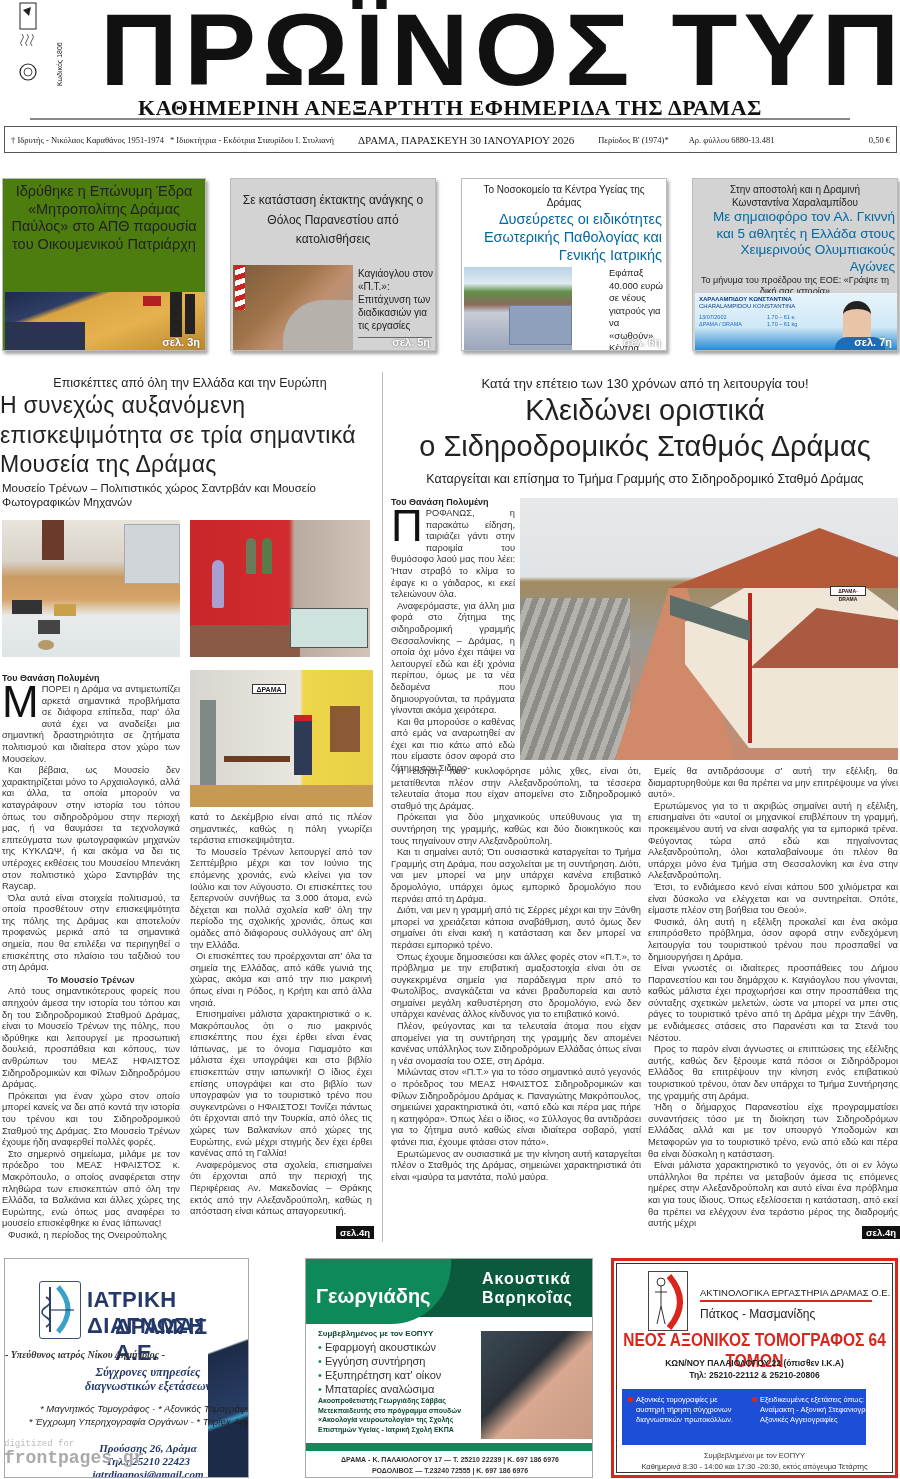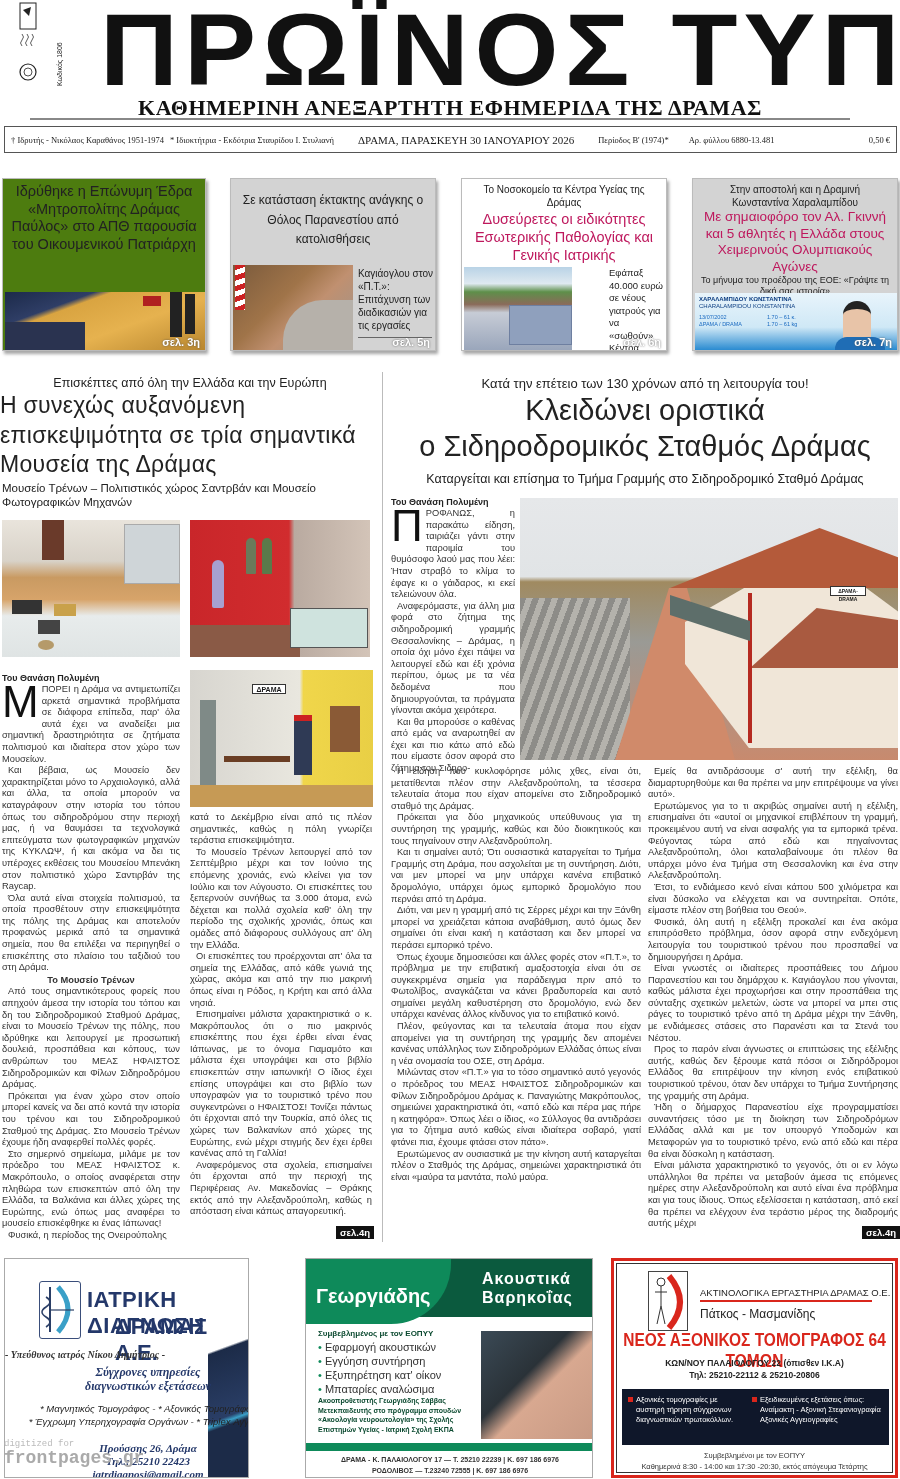--- a/index.html
+++ b/index.html
@@ -7,21 +7,21 @@
 .abs{position:absolute}
 .masthead-title{left:100px;top:0;width:780px;height:100px;font-family:"Liberation Sans",sans-serif;font-weight:bold;font-size:108px;letter-spacing:6px;line-height:100px;color:#111;transform:scaleY(0.95);white-space:nowrap}
 .stamp{left:18px;top:2px;width:28px;height:88px}
 .sub-title{left:120px;top:95px;width:660px;font-family:"Liberation Serif",serif;font-weight:bold;font-size:22px;text-align:center;letter-spacing:0.5px;color:#111}
 .sub-rule{left:30px;top:118px;width:820px;height:2px;background:#888}
 .infobar{left:4px;top:126px;width:893px;height:27px;border:1.5px solid #555;display:flex;align-items:center;font-family:"Liberation Serif",serif;font-size:8.5px;padding:0 6px;gap:6px;white-space:nowrap}
 .infobar .date{font-size:11px;margin:0 18px 0 18px}
 .teaser{top:178px;height:173px;border:1px solid #bbb;box-shadow:2px 3px 3px rgba(0,0,0,.35);overflow:hidden}
 .teaser .hd{text-align:center;font-size:14.5px;line-height:18px;color:#222;padding:3px 4px 0}
 .teaser .small{font-size:10px;line-height:13px;text-align:center;color:#222}
-.teaser .big{font-size:15px;line-height:18px;text-align:center;color:#be185d}
+.teaser .big{font-size:15px;line-height:18px;text-align:right;color:#0369a1}
 .pageref{position:absolute;right:5px;bottom:2px;font-size:11px;color:#fff;font-weight:bold;text-shadow:0 0 2px #555}
 .photo{position:absolute;overflow:hidden}
 .kicker{font-size:12.5px;text-align:center;color:#222}
 .h1{font-size:23px;line-height:29px;color:#222;letter-spacing:0.3px}
 .deck{font-size:11.5px;color:#222}
 .byline{font-size:9px;font-weight:bold;color:#222}
 .col{font-size:9.3px;line-height:11.6px;color:#333;text-align:justify}
 .col p{text-indent:6px}
 .dropcap{float:left;font-size:44px;line-height:36px;margin-right:3px;font-weight:normal;color:#111}
 .sel{display:inline-block;background:#111;color:#fff;font-weight:bold;font-size:9.5px;padding:0 3px;border:1px solid #111}
@@ -260,21 +260,21 @@
       </svg>
   </div>
   <div style="position:absolute;left:86px;top:26px;font-size:9.5px;color:#222">ΑΚΤΙΝΟΛΟΓΙΚΑ ΕΡΓΑΣΤΗΡΙΑ ΔΡΑΜΑΣ Ο.Ε.</div>
   <div style="position:absolute;left:86px;top:39px;width:172px;height:1.5px;background:#d9261c"></div>
   <div style="position:absolute;left:86px;top:46px;font-size:12px;color:#222">Πάτκος - Μασμανίδης</div>
   <div style="position:absolute;left:0;top:72px;width:281px;text-align:center;font-size:15.5px;font-weight:bold;color:#d9261c;transform:scaleY(1.15)">ΝΕΟΣ ΑΞΟΝΙΚΟΣ ΤΟΜΟΓΡΑΦΟΣ 64 ΤΟΜΩΝ</div>
   <div style="position:absolute;left:0;top:96px;width:281px;text-align:center;font-size:8.5px;font-weight:bold;color:#222;line-height:12px">
       <div>ΚΩΝ/ΝΟΥ ΠΑΛΑΙΟΛΟΓΟΥ 22 (όπισθεν Ι.Κ.Α)</div>
       <div>Τηλ: 25210-22112 &amp; 25210-20806</div>
     </div>
-  <div style="position:absolute;left:8px;top:128px;width:267px;height:56px;background:#0f172a;color:#fff;font-size:7.5px;line-height:10px">
+  <div style="position:absolute;left:8px;top:128px;width:244px;height:56px;background:#1d4ed8;color:#fff;font-size:7.5px;line-height:10px">
     <div style="position:absolute;left:6px;top:6px;width:118px;padding-left:8px">Αξονικές τομογραφίες με αυστηρή τήρηση σύγχρονων διαγνωστικών πρωτοκόλλων.</div>
     <div style="position:absolute;left:130px;top:6px;width:132px;padding-left:8px">Εξειδικευμένες εξετάσεις όπως: Αναίμακτη - Αξονική Στεφανιογραφία Αξονικές Αγγειογραφίες</div>
     <div style="position:absolute;left:6px;top:8px;width:5px;height:5px;background:#d9261c"></div>
     <div style="position:absolute;left:130px;top:8px;width:5px;height:5px;background:#d9261c"></div>
   </div>
   <div style="position:absolute;left:0;top:190px;width:281px;text-align:center;font-size:7.5px;color:#333;line-height:10.5px">
       <div>Συμβεβλημένοι με τον ΕΟΠΥΥ</div>
       <div>Καθημερινά 8:30 - 14:00 και 17:30 -20:30, εκτός απόγευμα Τετάρτης</div>
     </div>
 </div>

